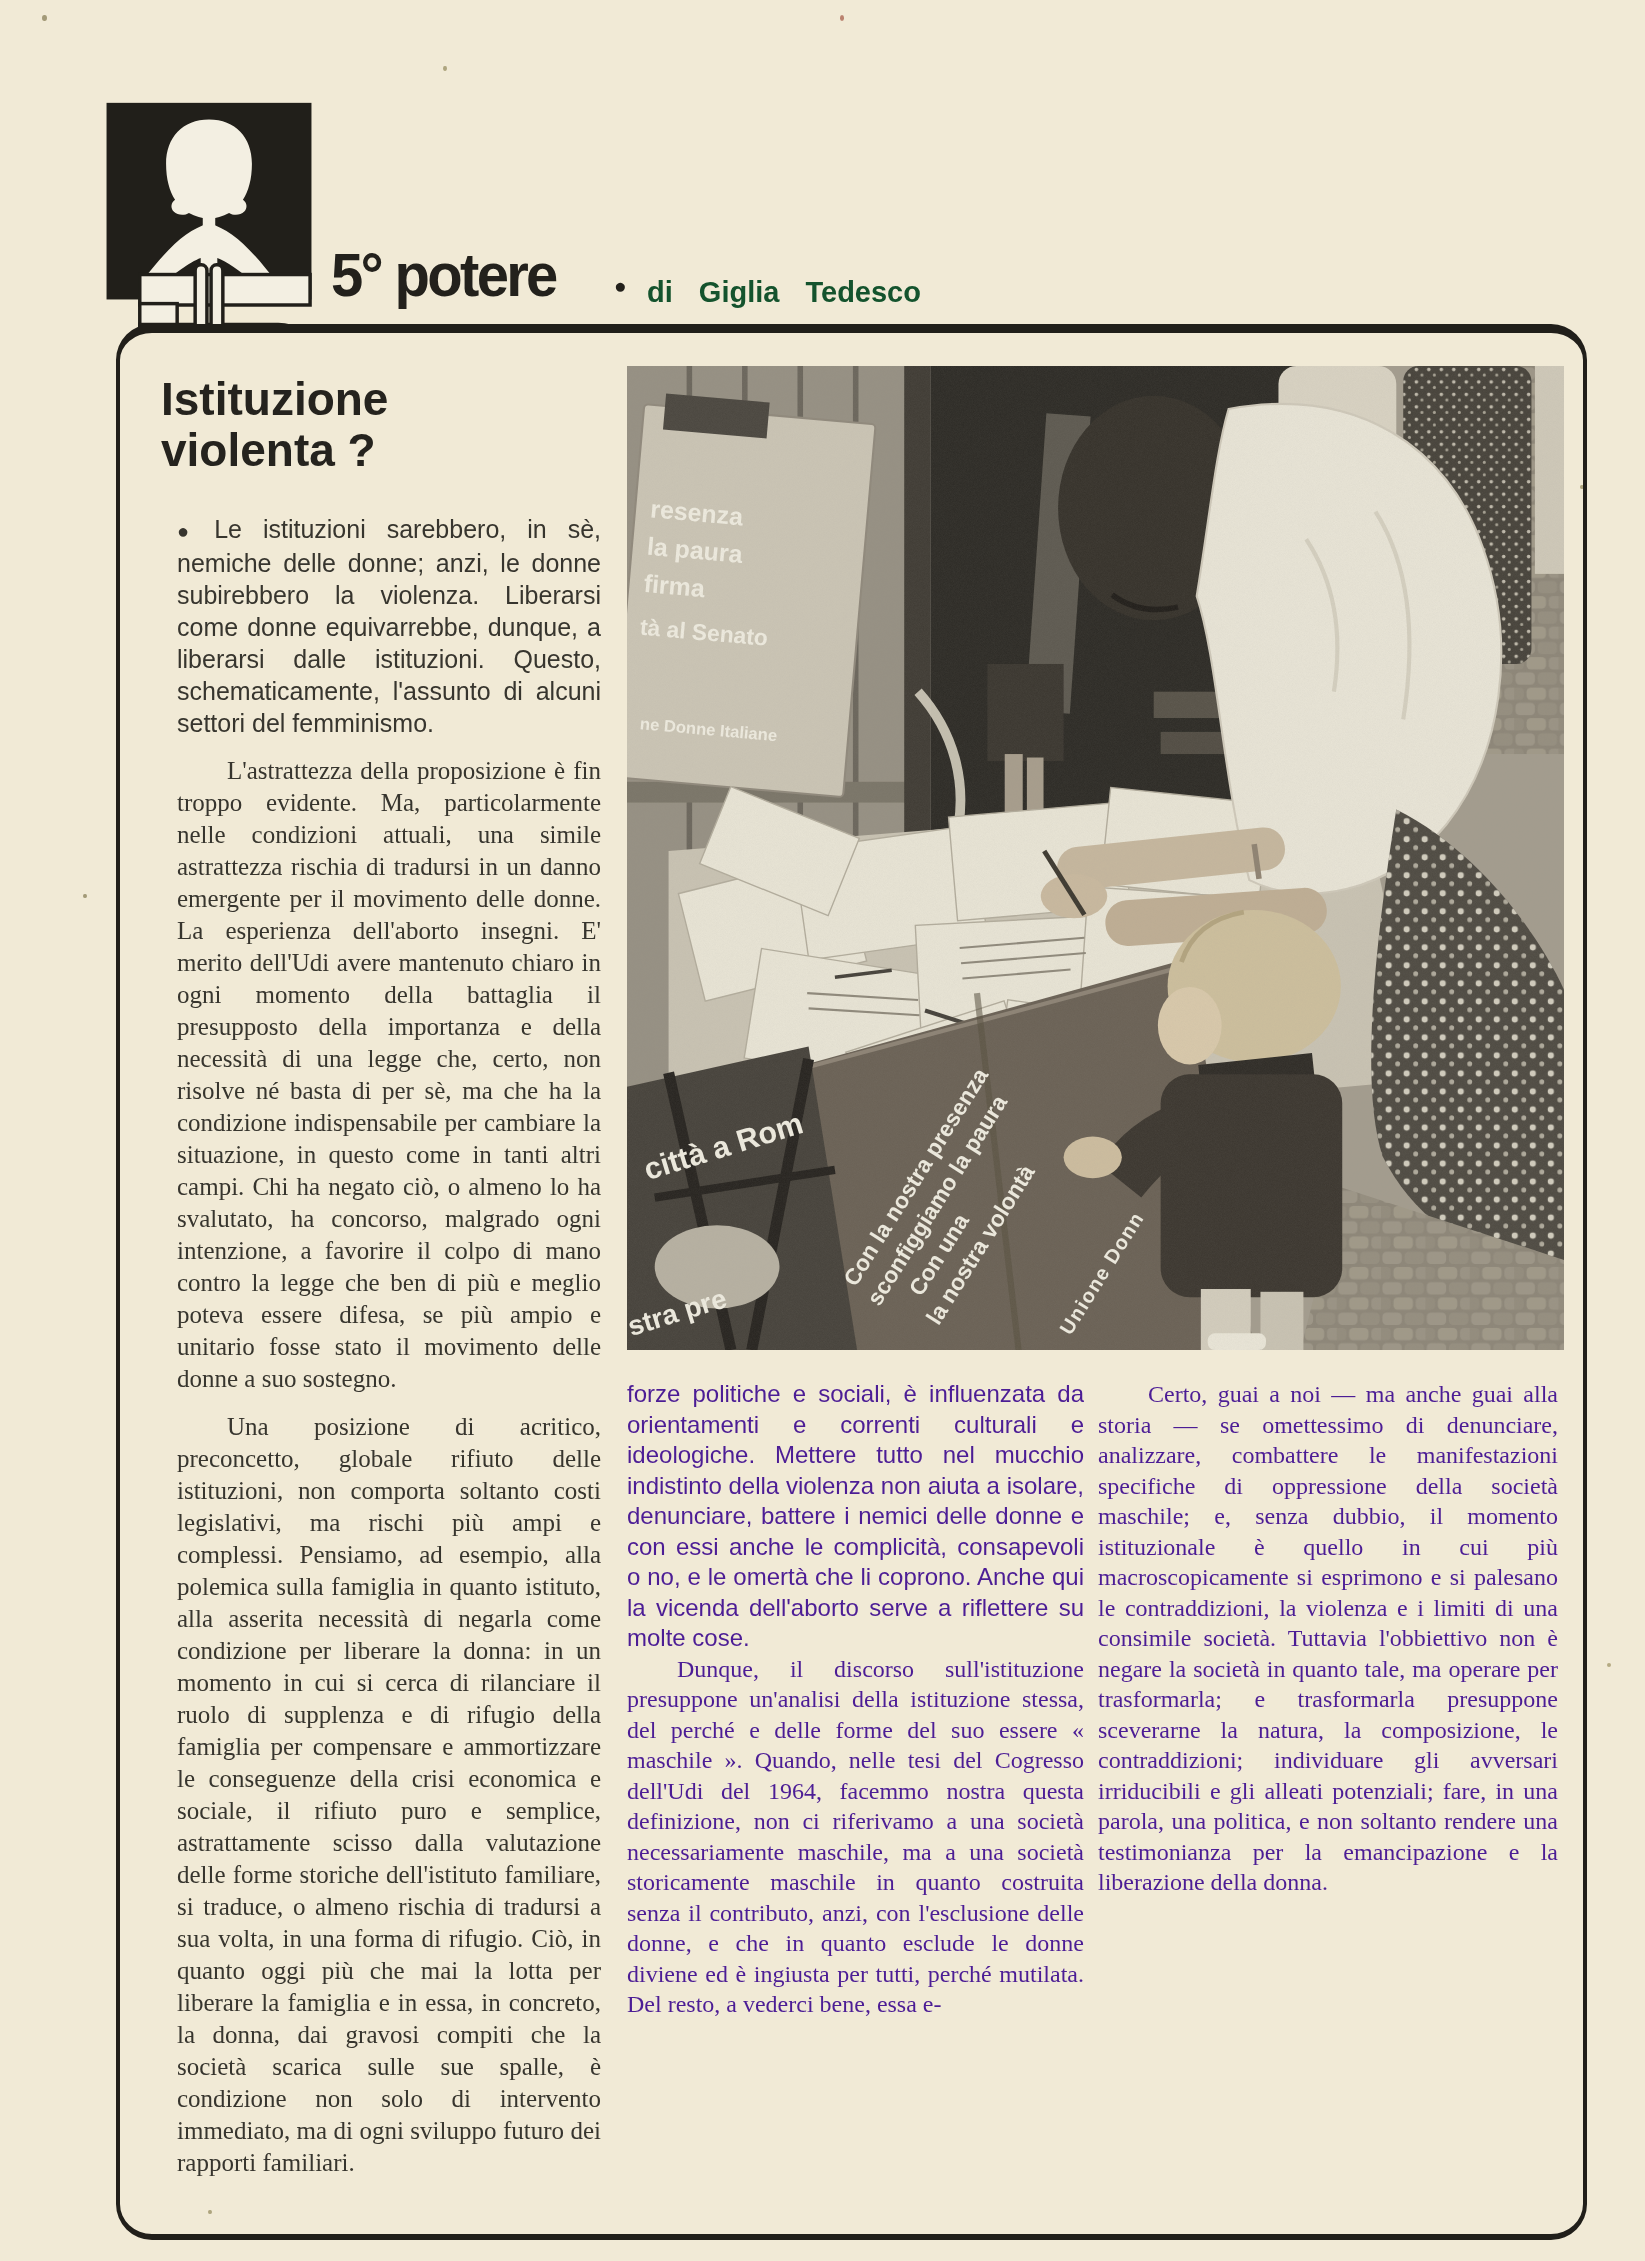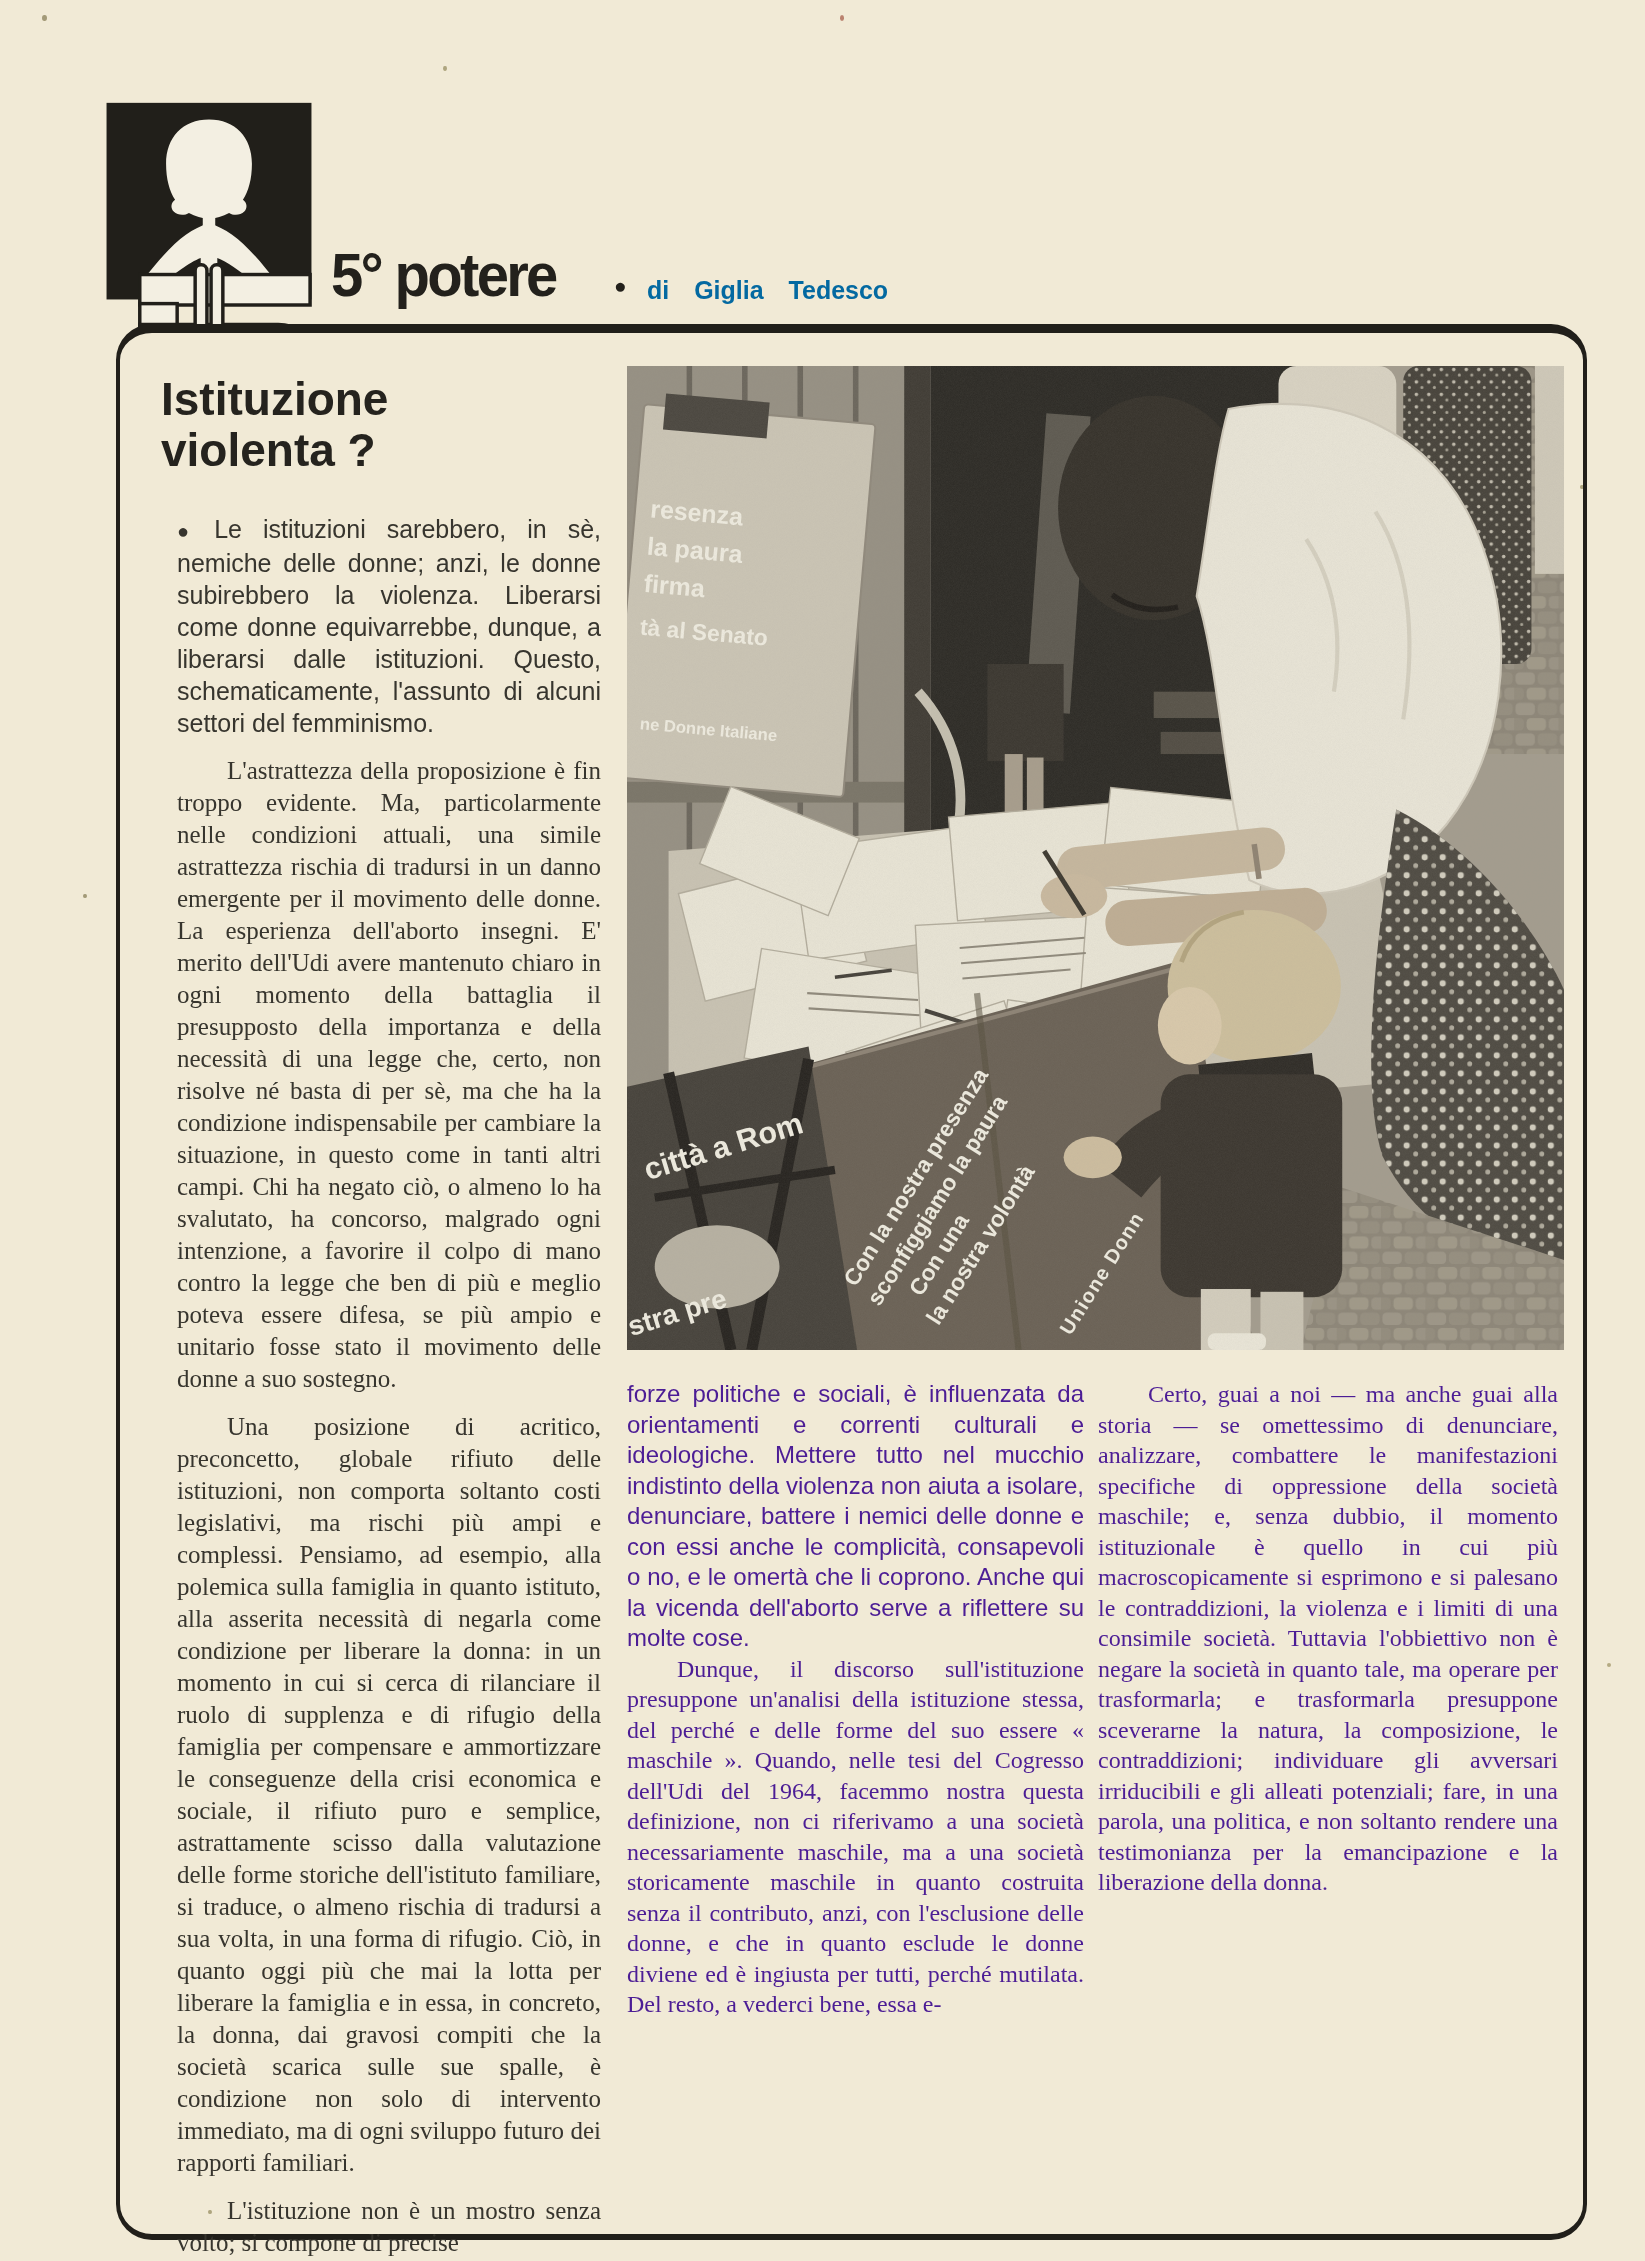--- a/index.html
+++ b/index.html
@@ -15,21 +15,21 @@
   .logo { position:absolute; left:101px; top:100px; width:216px; height:230px; }
   .mast-title {
     position:absolute; left:331px; top:240px;
     font-size:61px; font-weight:bold; color:#23211c;
     letter-spacing:-2.8px; transform:scaleX(.95); transform-origin:left top;
     white-space:nowrap;
   }
   .mast-dot { position:absolute; left:614px; top:274px; font-size:21px; color:#23211c; }
   .mast-byline {
     position:absolute; left:647px; top:276px;
-    font-size:25px; font-weight:bold; color:#0369a1;
+    font-size:29px; font-weight:bold; color:#14532d;
     word-spacing:18px; white-space:nowrap;text-align:right;
   }
 
   
   .box {
     position:absolute; left:116px; top:324px; width:1471px; height:1916px;
     border:4.8px solid #211f1a; border-top-width:9px; border-bottom-width:6.2px;
     border-radius:36px; box-sizing:border-box;
   }
 
@@ -83,21 +83,20 @@
   <div class="mast-dot">●</div>
   <div class="mast-byline">di Giglia Tedesco</div>
 
   <div class="box"></div>
 
   <div class="col col-left">
     <h1 class="headline">Istituzione violenta&nbsp;?</h1>
     <p><span class="bullet">●</span><span>Le istituzioni sarebbero, in sè, nemiche delle donne; anzi, le donne subirebbero la violenza. Liberarsi come donne equivarrebbe, dunque, a liberarsi dalle istituzioni. Questo, schematicamente, l'assunto di alcuni settori del femminismo.</span></p>
     <p class="indent">L'astrattezza della proposizione è fin troppo evidente. Ma, particolarmente nelle condizioni attuali, una simile astrattezza rischia di tradursi in un danno emergente per il movimento delle donne. La esperienza dell'aborto insegni. E' merito dell'Udi avere mantenuto chiaro in ogni momento della battaglia il presupposto della importanza e della necessità di una legge che, certo, non risolve né basta di per sè, ma che ha la condizione indispensabile per cambiare la situazione, in questo come in tanti altri campi. Chi ha negato ciò, o almeno lo ha svalutato, ha concorso, malgrado ogni intenzione, a favorire il colpo di mano contro la legge che ben di più e meglio poteva essere difesa, se più ampio e unitario fosse stato il movimento delle donne a suo sostegno.</p>
     <p class="indent">Una posizione di acritico, preconcetto, globale rifiuto delle istituzioni, non comporta soltanto costi legislativi, ma rischi più ampi e complessi. Pensiamo, ad esempio, alla polemica sulla famiglia in quanto istituto, alla asserita necessità di negarla come condizione per liberare la donna: in un momento in cui si cerca di rilanciare il ruolo di supplenza e di rifugio della famiglia per compensare e ammortizzare le conseguenze della crisi economica e sociale, il rifiuto puro e semplice, astrattamente scisso dalla valutazione delle forme storiche dell'istituto familiare, si traduce, o almeno rischia di tradursi a sua volta, in una forma di rifugio. Ciò, in quanto oggi più che mai la lotta per liberare la famiglia e in essa, in concreto, la donna, dai gravosi compiti che la società scarica sulle sue spalle, è condizione non solo di intervento immediato, ma di ogni sviluppo futuro dei rapporti familiari.</p>
-    <p class="indent">L'istituzione non è un mostro senza volto; si compone di precise</p>
   </div>
 
   <div class="photo">
     <svg viewBox="0 0 1352 1420" preserveAspectRatio="none">
       <defs>
         <pattern id="dotsB" width="26" height="26" patternUnits="userSpaceOnUse">
           <circle cx="7" cy="7" r="4.5" fill="#e9e4d4" opacity="0.85"></circle>
           <circle cx="20" cy="19" r="3.5" fill="#d9d3c2" opacity="0.7"></circle>
         </pattern>
         <pattern id="dotsS" width="18" height="18" patternUnits="userSpaceOnUse">

